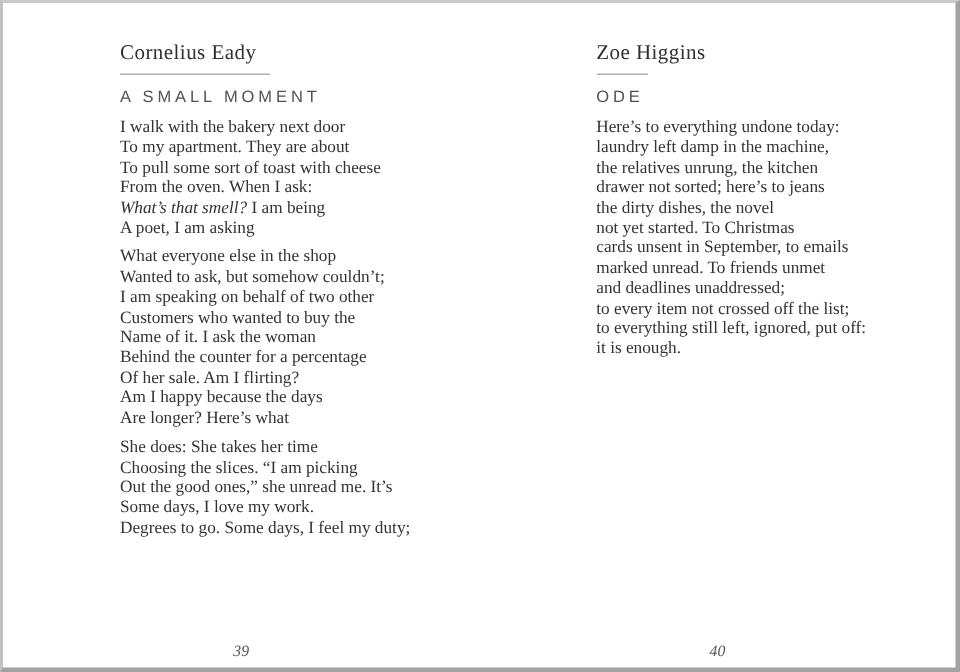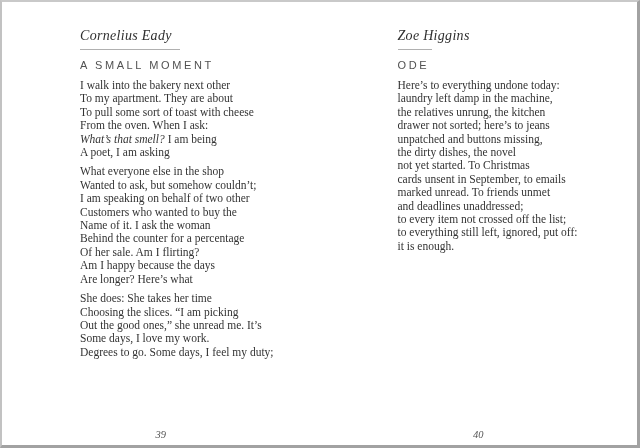--- a/index.html
+++ b/index.html
@@ -27,21 +27,20 @@
     display:flex;
     position:relative;
   }
   .page{
     box-sizing:border-box;
     width:318px;
     position:relative;
     padding:26px 0 0 78px;
   }
   .author{
-    font-style:italic;
     font-size:14px;
     line-height:16px;
     color:#2f2f2f;
     letter-spacing:0.3px;
   }
   .rule{
     height:1px;
     background:var(--rule);
     margin-top:5px;
   }
@@ -79,21 +78,21 @@
 <body>
 
 <div class="book">
 
   <div class="page">
     <div class="author">Cornelius Eady</div>
     <div class="rule rule-left"></div>
     <div class="title">A SMALL MOMENT</div>
     <div class="poem">
         <div class="stanza">
-          <div class="line">I walk into the bakery next other</div>
+          <div class="line">I walk with the bakery next door</div>
           <div class="line">To my apartment. They are about</div>
           <div class="line">To pull some sort of toast with cheese</div>
           <div class="line">From the oven. When I ask:</div>
           <div class="line"><em>What’s that smell?</em> I am being</div>
           <div class="line">A poet, I am asking</div>
         </div>
         <div class="stanza">
           <div class="line">What everyone else in the shop</div>
           <div class="line">Wanted to ask, but somehow couldn’t;</div>
           <div class="line">I am speaking on behalf of two other</div>
@@ -118,21 +117,20 @@
   <div class="page">
     <div class="author">Zoe Higgins</div>
     <div class="rule rule-right"></div>
     <div class="title">ODE</div>
     <div class="poem">
         <div class="stanza">
           <div class="line">Here’s to everything undone today:</div>
           <div class="line">laundry left damp in the machine,</div>
           <div class="line">the relatives unrung, the kitchen</div>
           <div class="line">drawer not sorted; here’s to jeans</div>
-          <div class="line">unpatched and buttons missing,</div>
           <div class="line">the dirty dishes, the novel</div>
           <div class="line">not yet started. To Christmas</div>
           <div class="line">cards unsent in September, to emails</div>
           <div class="line">marked unread. To friends unmet</div>
           <div class="line">and deadlines unaddressed;</div>
           <div class="line">to every item not crossed off the list;</div>
           <div class="line">to everything still left, ignored, put off:</div>
           <div class="line">it is enough.</div>
         </div>
       </div>

